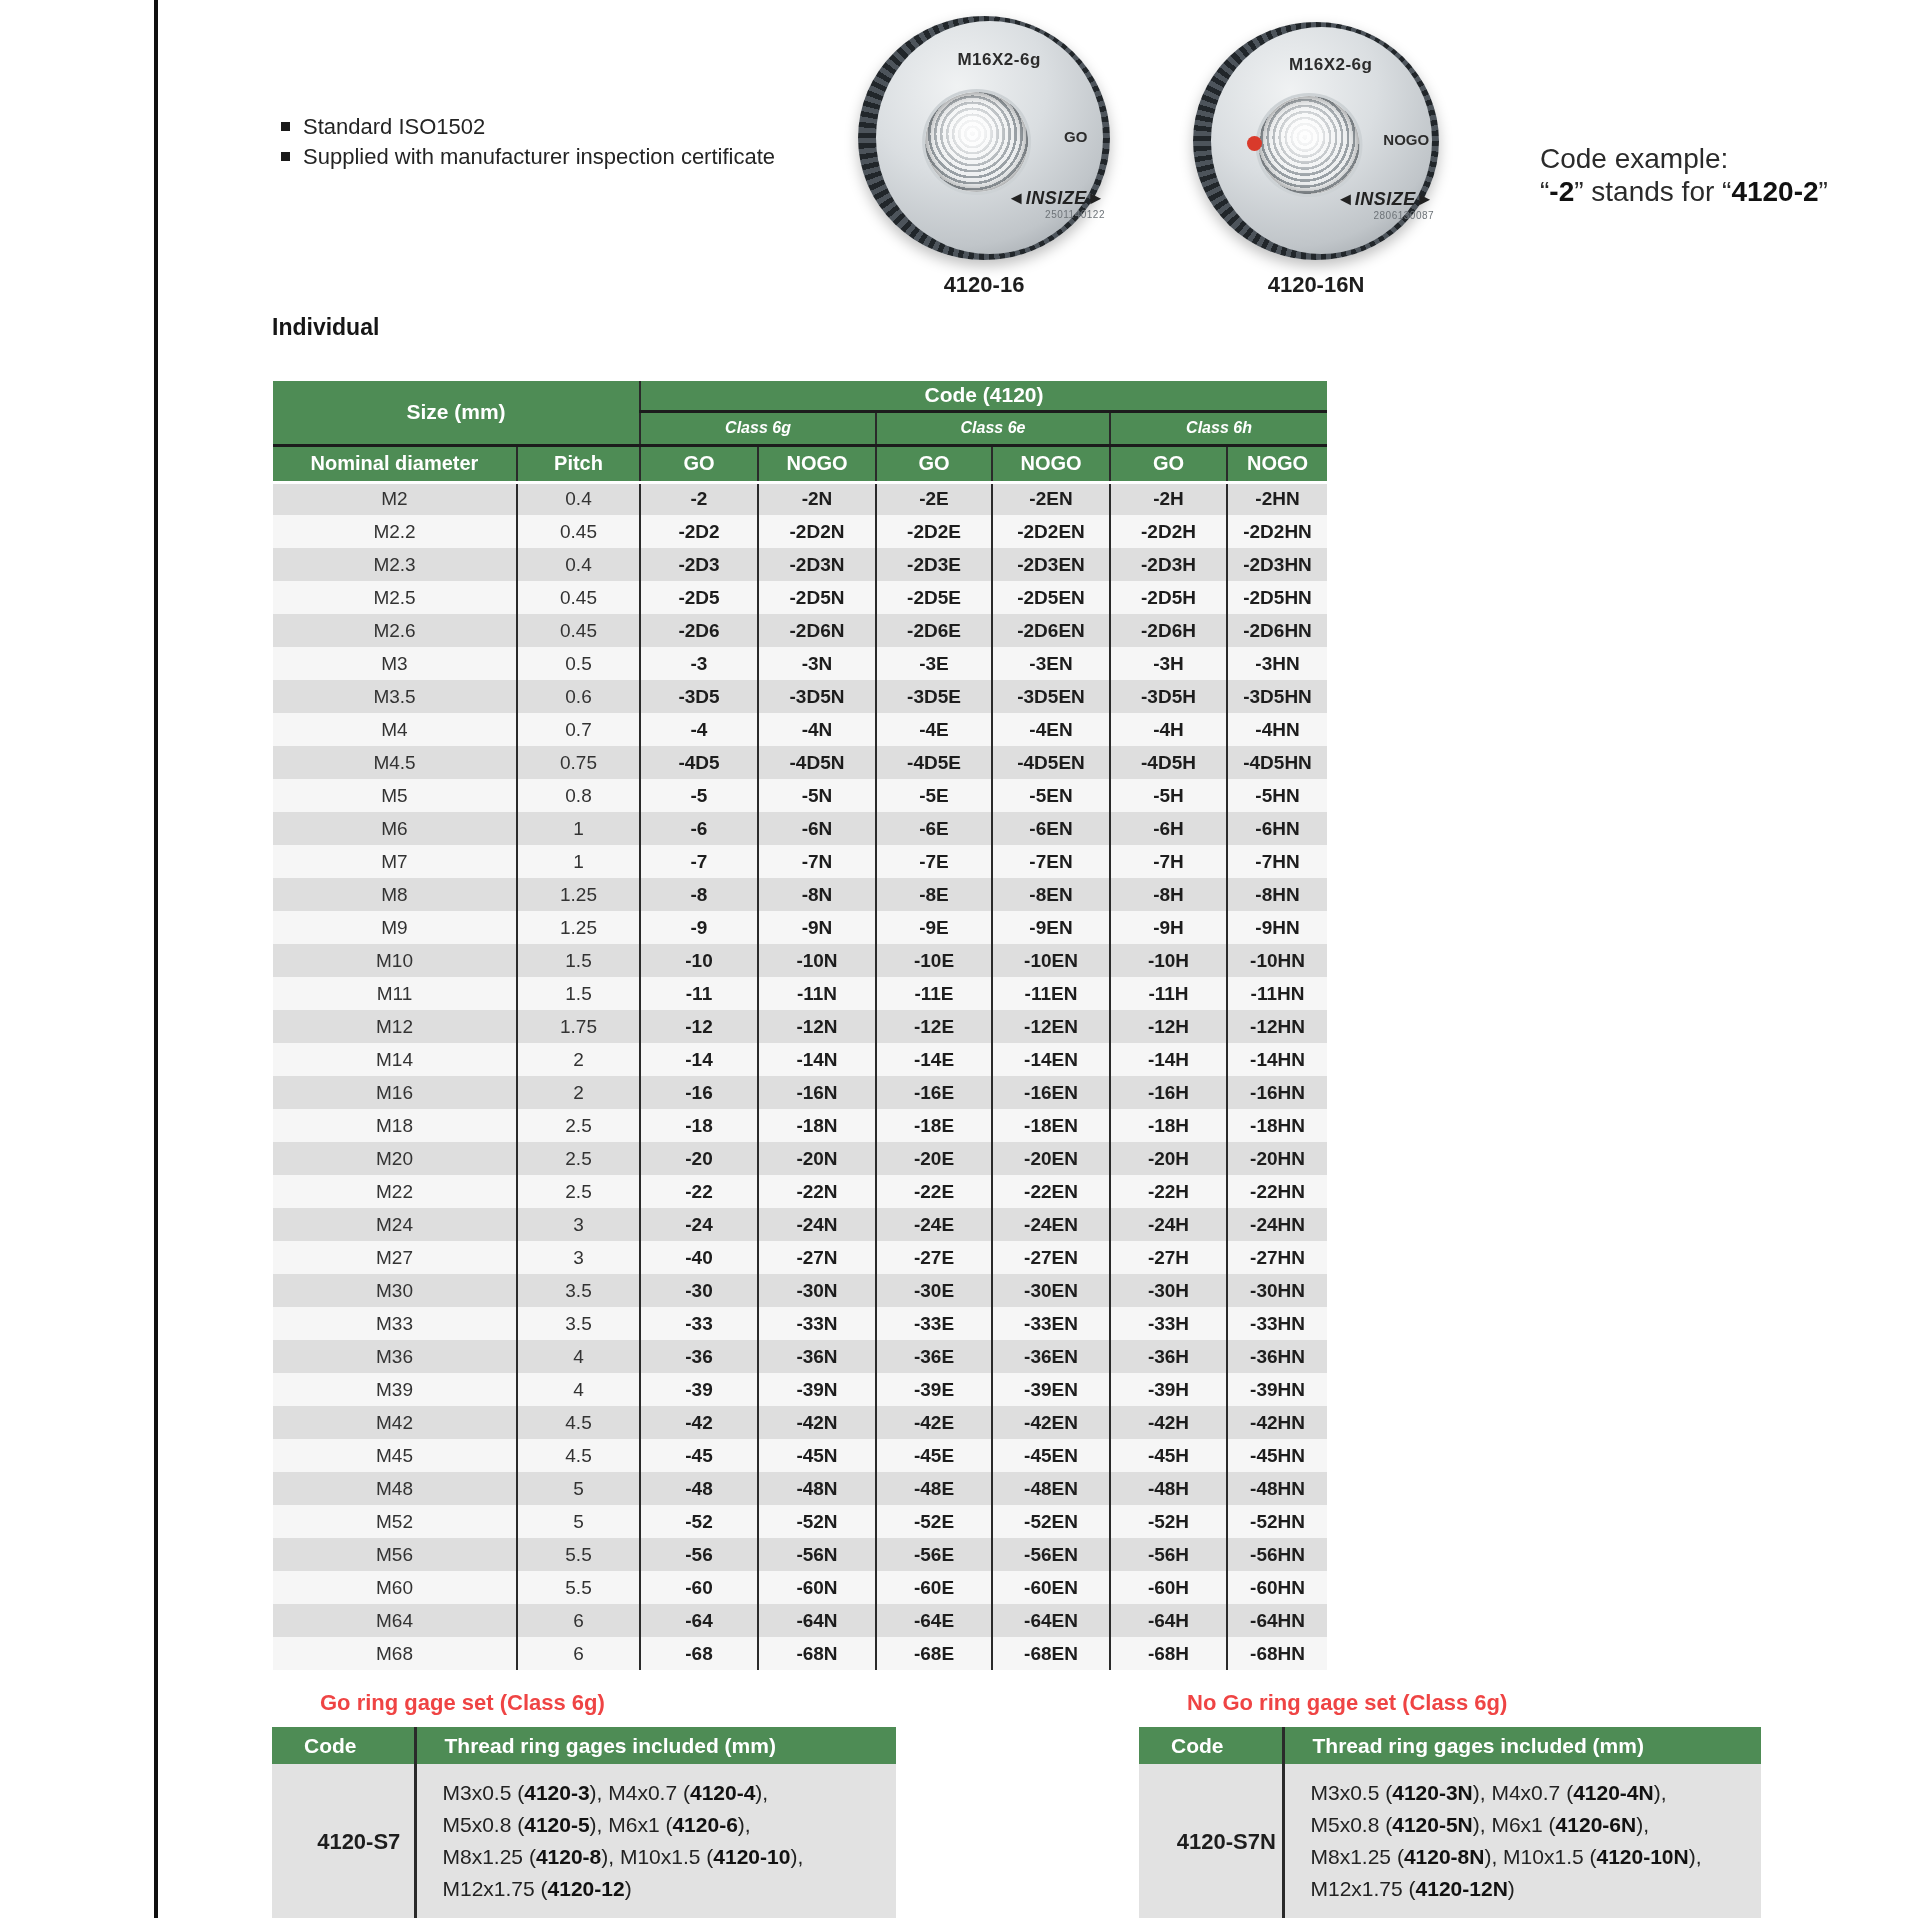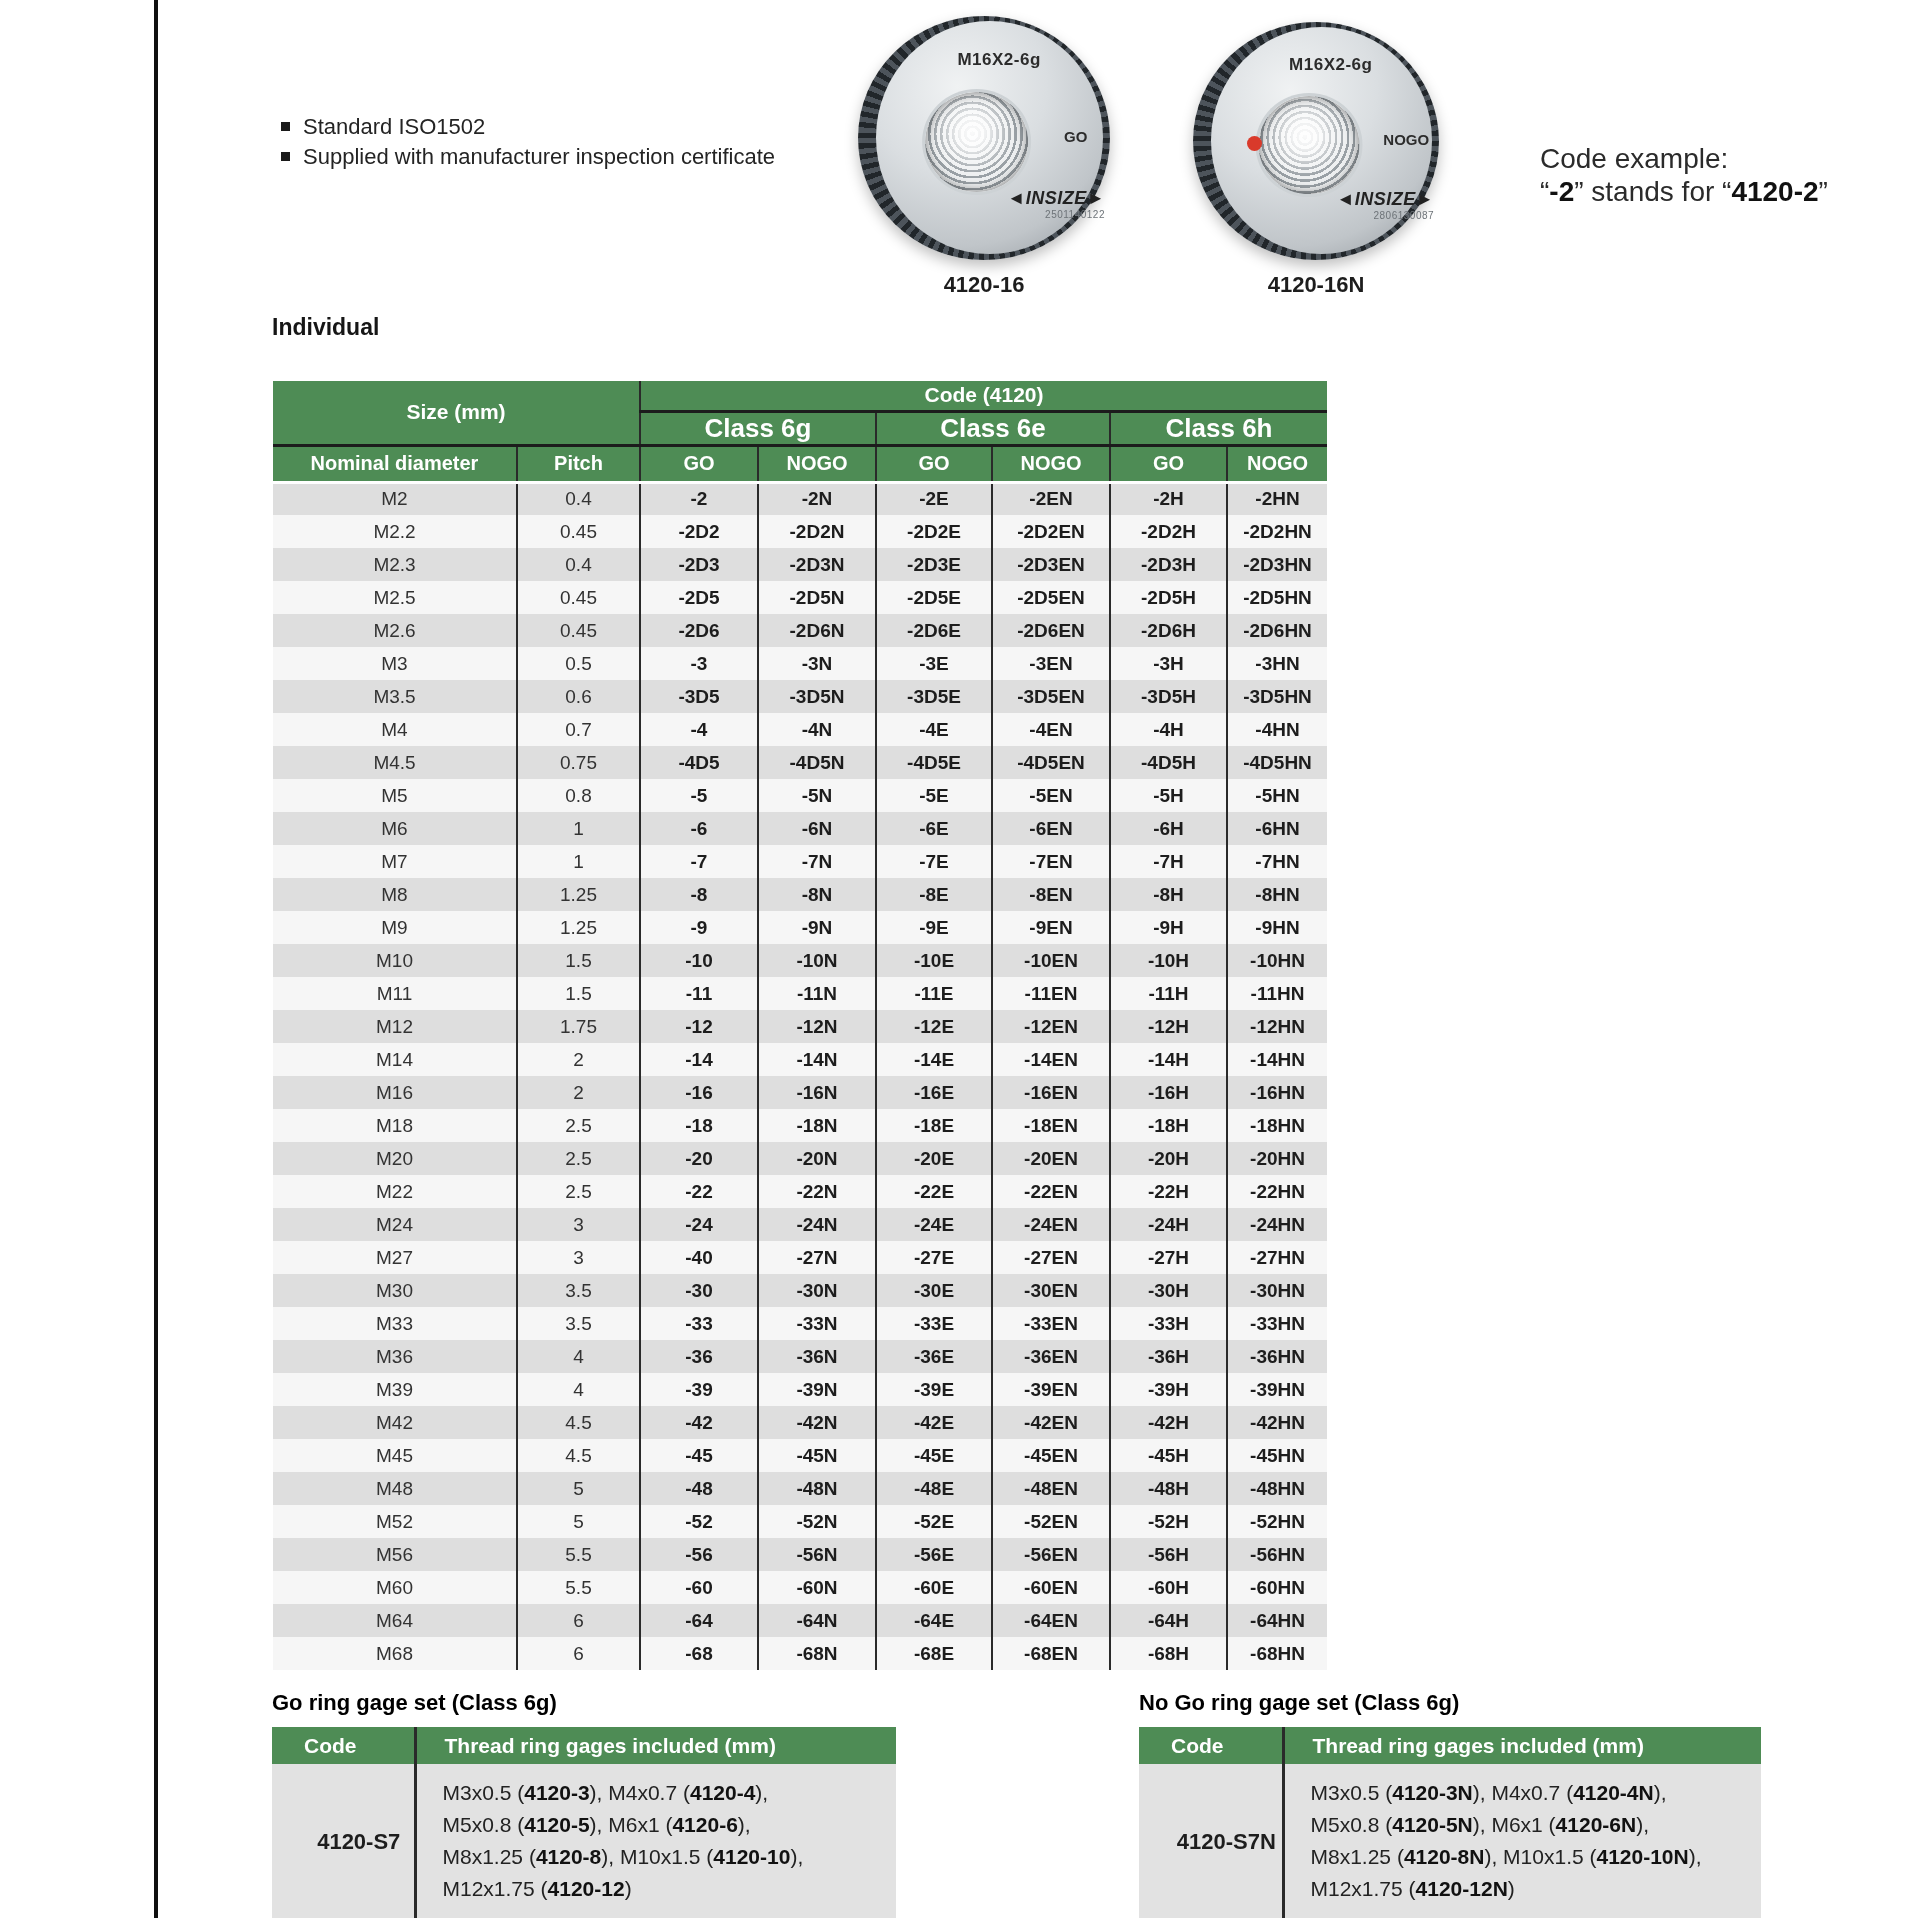--- a/index.html
+++ b/index.html
@@ -46,33 +46,33 @@
   
   #code-example { left:1540px; top:142px; font-size:28px; line-height:33px; color:#2b2b2b; }
   #code-example b { color:#111; }
 
   
   #individual-title { left:272px; top:314px; font-size:23px; font-weight:bold; color:#161616; }
   #main-table-wrap { left:273px; top:347px; }
   table.main { border-collapse:collapse; table-layout:fixed; width:1054px;margin-top:34px; }
   table.main th { background:var(--header_green,#4e8c55); color:#fff; font-weight:bold; }
   .h1 th { height:30px; font-size:21px; }
-  .h2 th { height:34px; font-size:26px; }
+  .h2 th { height:34px; font-size:16px;font-style:italic; }
   .h3 th { height:37px; font-size:20px; border-top:3px solid #1c1c1c; border-bottom:3px solid #fff; }
   th.dl, td.dl { border-left:2px solid #2a2a2a; }
   th.db { border-bottom:3px solid #1c1c1c; }
   table.main td { height:33px; text-align:center; font-size:19px; color:#333; }
   table.main tbody tr:nth-child(odd)  td { background:var(--row_gray,#dedede); }
   table.main tbody tr:nth-child(even) td { background:var(--row_light,#f6f6f6); }
   table.main td.code { font-weight:bold; color:var(--text_dark,#1d1d1d); }
 
   
   .set { position:absolute; top:1690px; }
   #set-go { left:272px; } #set-nogo { left:1139px; }
-  .set-title { font-size:22px; font-weight:bold; color:#000000; margin-bottom:11px; }
+  .set-title { font-size:22px; font-weight:bold; color:#ef4444; margin-bottom:11px;margin-left:48px; }
   table.set-table { border-collapse:collapse; table-layout:fixed; }
   table.set-table th { background:var(--header_green,#4e8c55); color:#fff; text-align:left;
     font-size:21px; font-weight:bold; height:37px; padding-left:28px; }
   table.set-table th.codecol, table.set-table td.codecol { border-right:3px solid #2a2a2a;padding-left:32px; }
   table.set-table td { background:var(--set_body,#e2e2e2); vertical-align:middle; }
   td.codecol { text-align:center; font-size:22px; font-weight:bold; color:var(--text_dark,#1d1d1d); }
   td.desccol { padding:13px 14px 15px 26px; font-size:21px; line-height:32px; color:#222; }
   td.desccol b { color:#111; }
 </style>
 </head>

